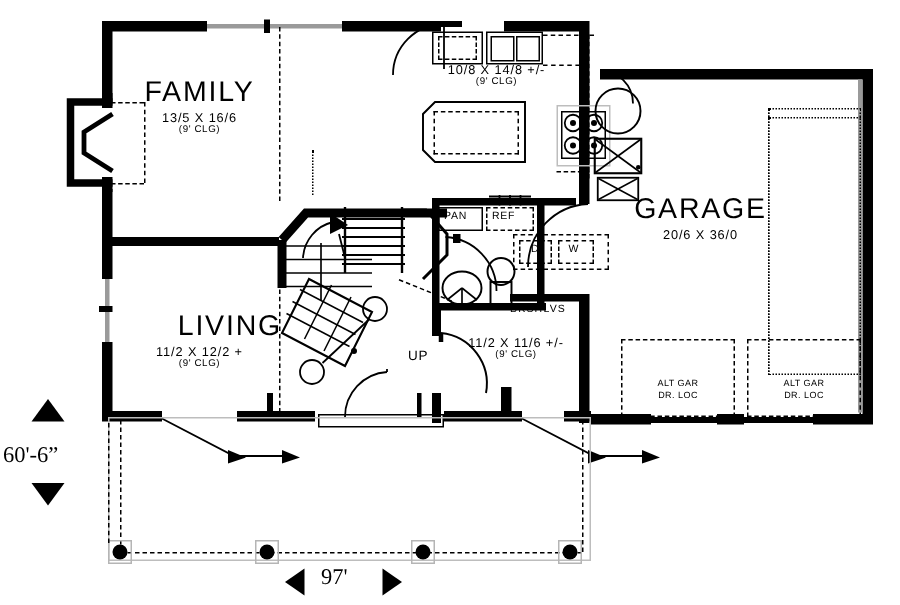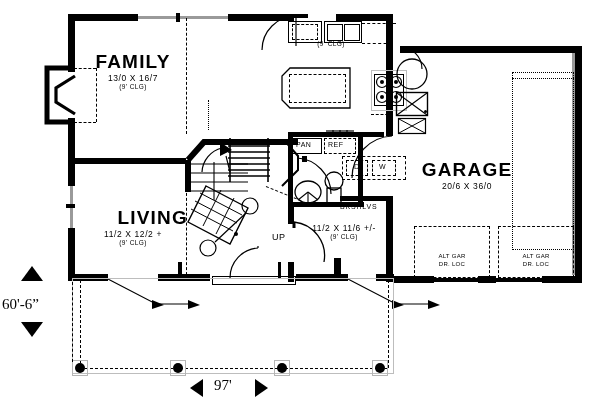--- a/index.html
+++ b/index.html
@@ -1,20 +1,20 @@
 <!DOCTYPE html>
 <html><head>
 <meta charset="utf-8">
 <style>
   html,body{margin:0;padding:0;background:#ffffff;}
   body{width:600px;height:403px;overflow:hidden;font-family:"Liberation Sans",sans-serif;}
   #plan{position:relative;width:600px;height:403px;background:#fff;}
 
   .room-label{position:absolute;text-align:center;color:#000;line-height:1.05;white-space:nowrap;}
-  .room-name{font-family:"Liberation Sans",sans-serif;font-weight:700;letter-spacing:1.2px;}
+  .room-name{font-family:"Liberation Sans",sans-serif;font-weight:400;letter-spacing:1.2px;}
   .room-dim{font-size:8.5px;letter-spacing:0.6px;margin-top:2px;font-family:"Liberation Sans",sans-serif;}
   .room-clg{font-size:6.5px;letter-spacing:0.4px;margin-top:1px;font-family:"Liberation Sans",sans-serif;}
 
   .tiny{position:absolute;font-size:7px;letter-spacing:0.5px;color:#000;white-space:nowrap;
         font-family:"Liberation Sans",sans-serif;}
   .tiny2{position:absolute;font-size:6px;letter-spacing:0.3px;color:#000;white-space:nowrap;text-align:center;
         font-family:"Liberation Sans",sans-serif;line-height:1.25;}
 
   .wall{position:absolute;background:#000;}
   .greyline{position:absolute;background:#9a9a9a;}
@@ -303,41 +303,42 @@
     <span>DR. LOC</span>
   </div>
   <div class="dashbox" style="left:498px;top:226px;width:76px;height:52px;"></div>
   <div class="tiny2" style="left:498px;top:253px;width:76px;">
     <span>ALT GAR</span><br>
     <span>DR. LOC</span>
   </div>
 
   <div class="room-label" style="left:78px;top:52px;width:110px;">
     <div class="room-name" style="font-size:19px;">FAMILY</div>
-    <div class="room-dim">13/0  X  16/7</div>
+    <div class="room-dim">13/5  X  16/6</div>
     <div class="room-clg">(9' CLG)</div>
   </div>
 
 
   <div class="room-label" style="left:276px;top:40px;width:110px;">
+    <div class="room-dim">10/8  X  14/8  +/-</div>
     <div class="room-clg">(9' CLG)</div>
   </div>
 
   <div class="room-label" style="left:78px;top:208px;width:110px;">
     <div class="room-name" style="font-size:19px;text-align:right;">LIVING</div>
     <div class="room-dim">11/2  X  12/2  +</div>
     <div class="room-clg">(9' CLG)</div>
   </div>
 
   <div class="room-label" style="left:296px;top:222px;width:96px;">
     <div class="room-dim">11/2  X  11/6  +/-</div>
     <div class="room-clg">(9' CLG)</div>
   </div>
 
-  <div class="room-label" style="left:414px;top:160px;width:106px;">
+  <div class="room-label" style="left:414px;top:130px;width:106px;">
     <div class="room-name" style="font-size:19px;">GARAGE</div>
     <div class="room-dim">20/6  X  36/0</div>
   </div>
 
   <div class="tri tri-up" style="left:21px;top:266px;"></div>
   <div class="dim-text" style="left:2px;top:296px;">60'-6”</div>
   <div class="tri tri-down" style="left:21px;top:322px;"></div>
 
   <div class="tri tri-left" style="left:190px;top:379px;"></div>
   <div class="dim-text" style="left:214px;top:377px;">97'</div>

